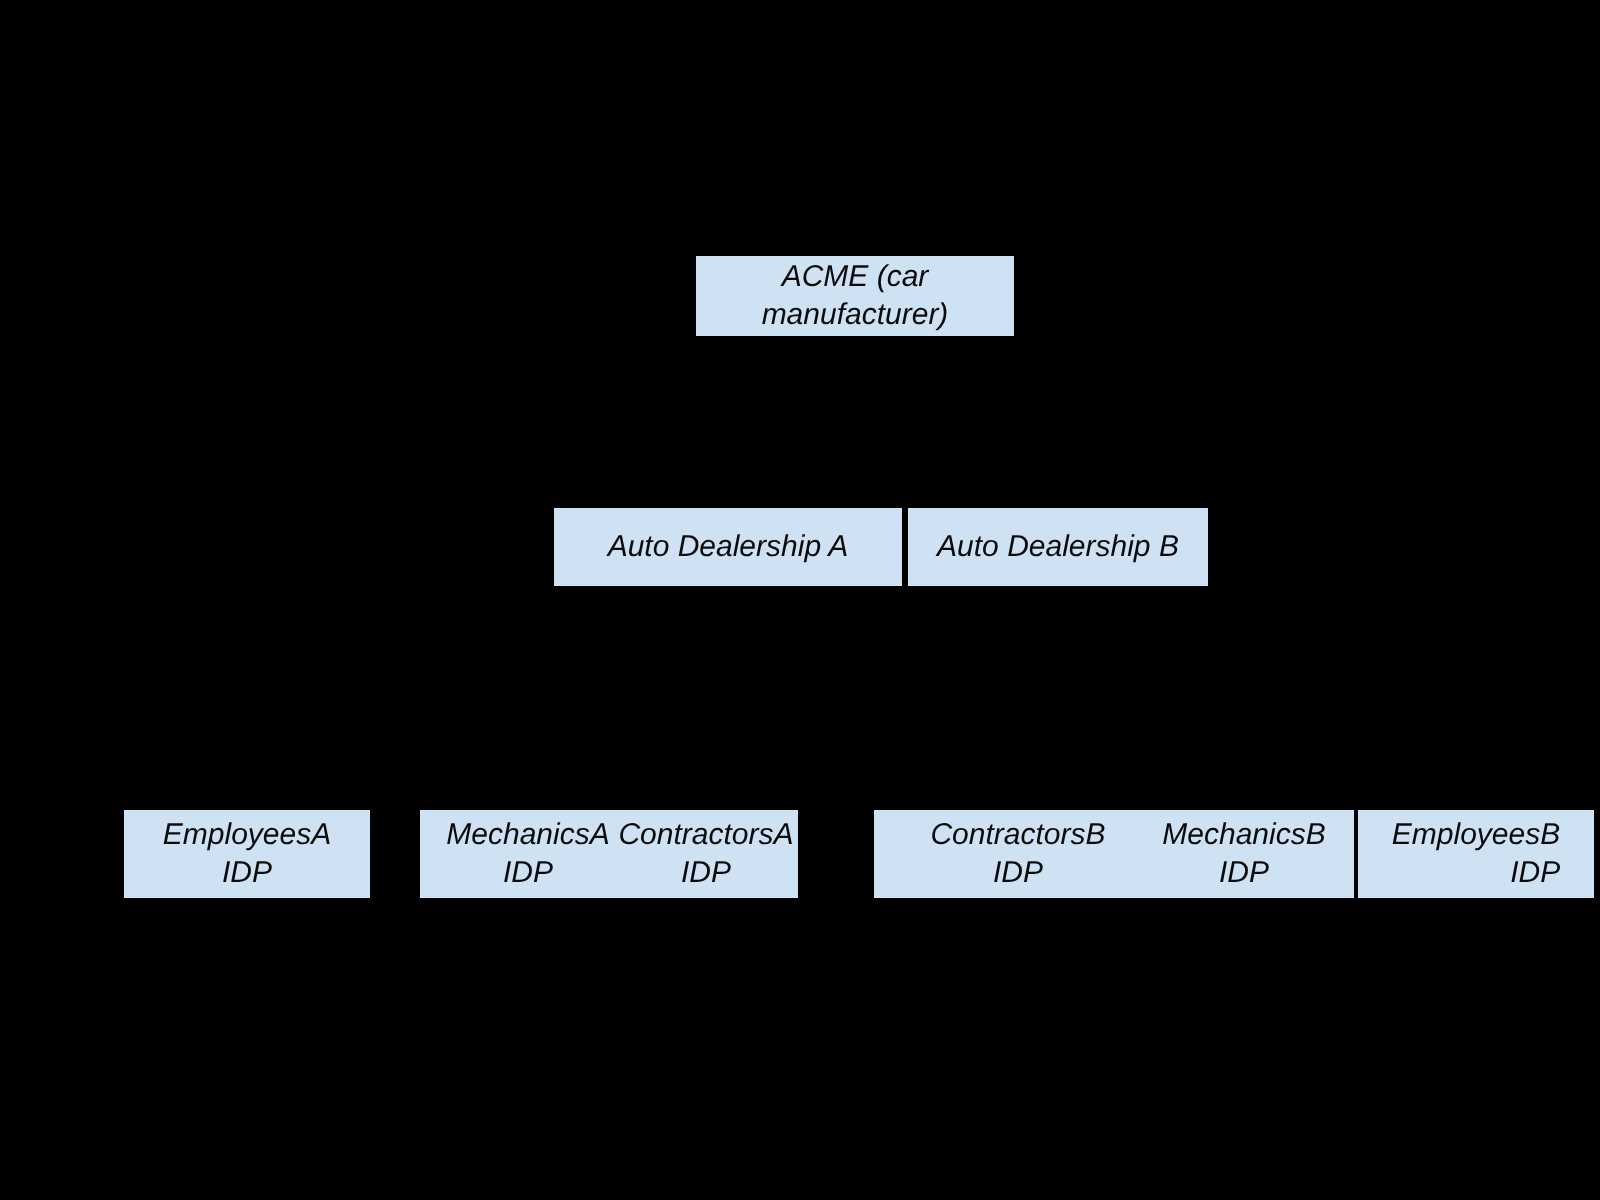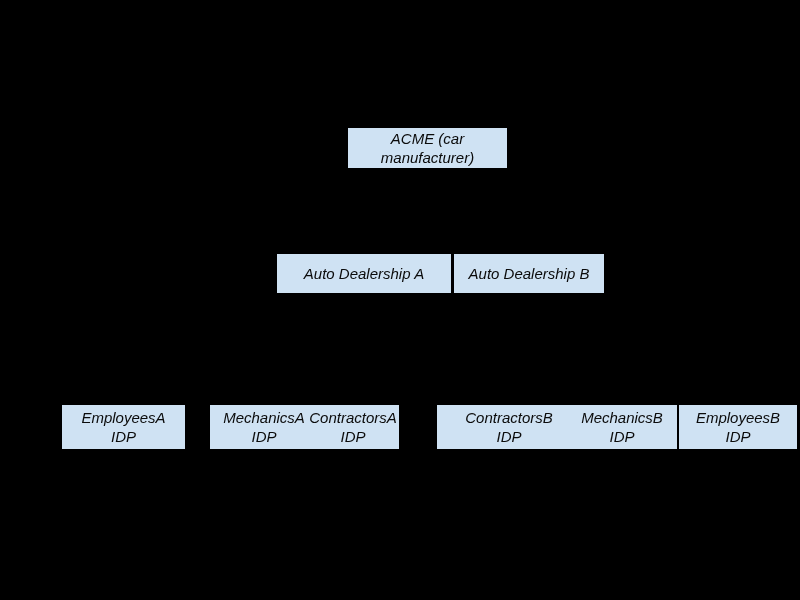--- a/index.html
+++ b/index.html
@@ -29,21 +29,21 @@
     font-style: italic;
   }
   #node-acme          { left: 348px; top: 128px; width: 159px; height: 40px; }
   #node-dealership-a  { left: 277px; top: 254px; width: 174px; height: 39px; }
   #node-dealership-b  { left: 454px; top: 254px; width: 150px; height: 39px; }
   #node-employees-a   { left:  62px; top: 405px; width: 123px; height: 44px; }
   #node-mechanics-a   { left: 192px; top: 405px; width: 108px; height: 44px; margin-left: 18px; }
   #node-contractors-a { left: 307px; top: 405px; width: 92px; height: 44px; }
   #node-contractors-b { left: 437px; top: 405px; width: 144px; height: 44px; }
   #node-mechanics-b   { left: 567px; top: 405px; width: 110px; height: 44px; }
-  #node-employees-b   { left: 679px; top: 405px; width: 118px; height: 44px; }
+  #node-employees-b   { left: 679px; top: 405px; width: 118px; height: 44px; text-align: right; }
 </style>
 </head>
 <body>
 
 <div class="canvas">
 
   <div class="node" id="node-acme">ACME (car
 manufacturer)</div>
 
   <div class="node" id="node-dealership-a">Auto Dealership A</div>

